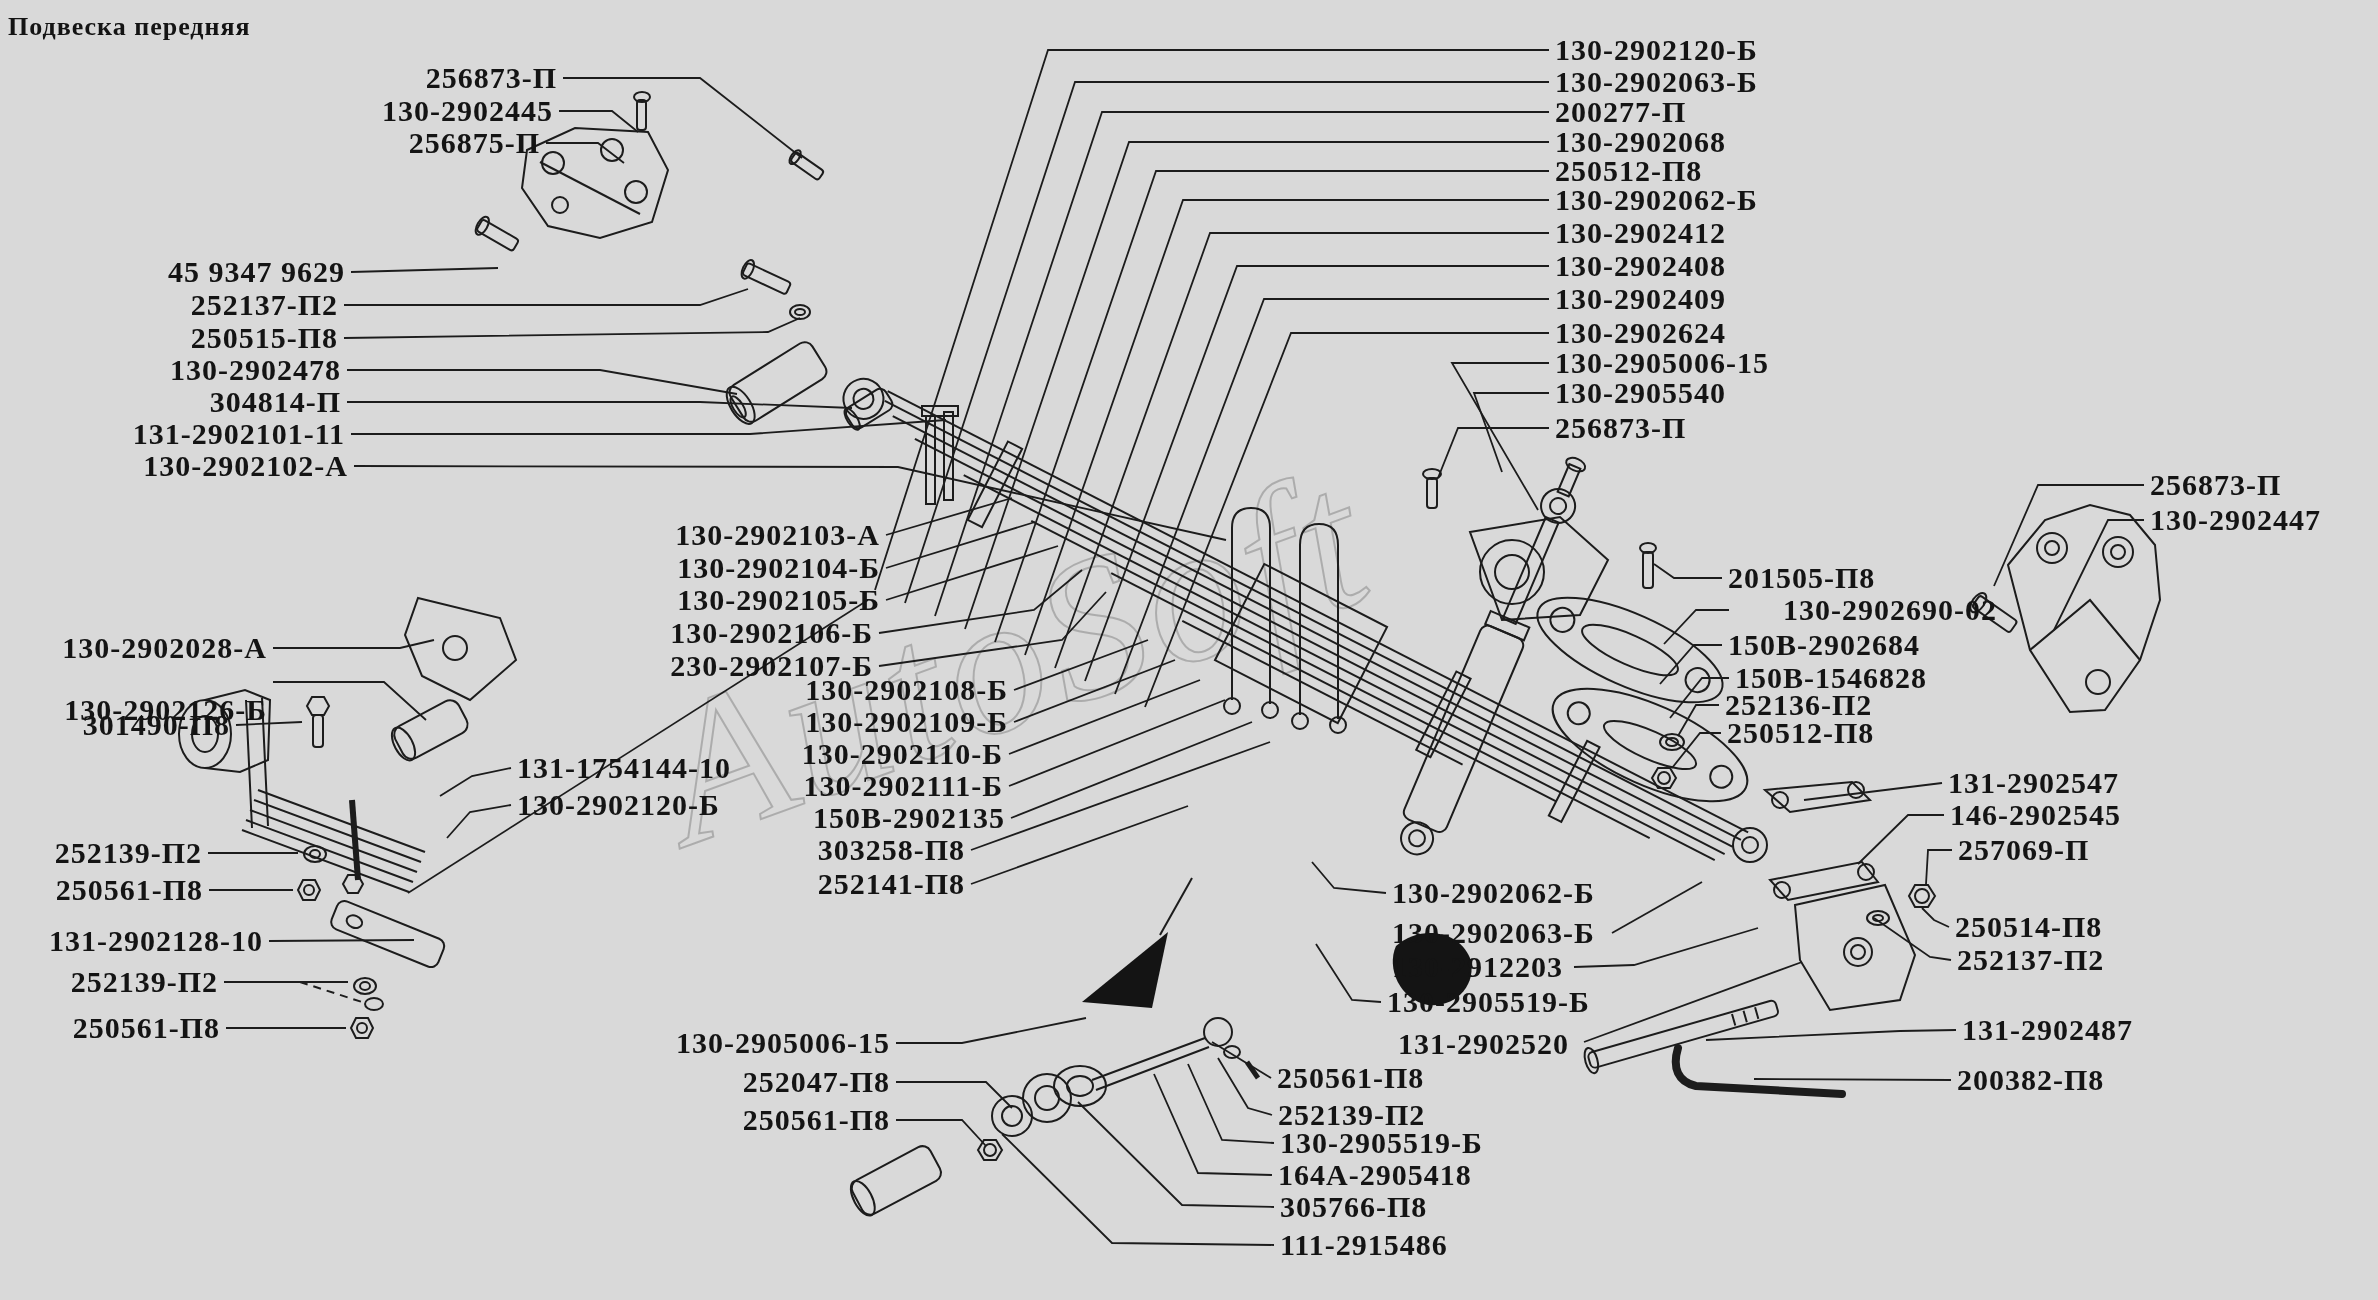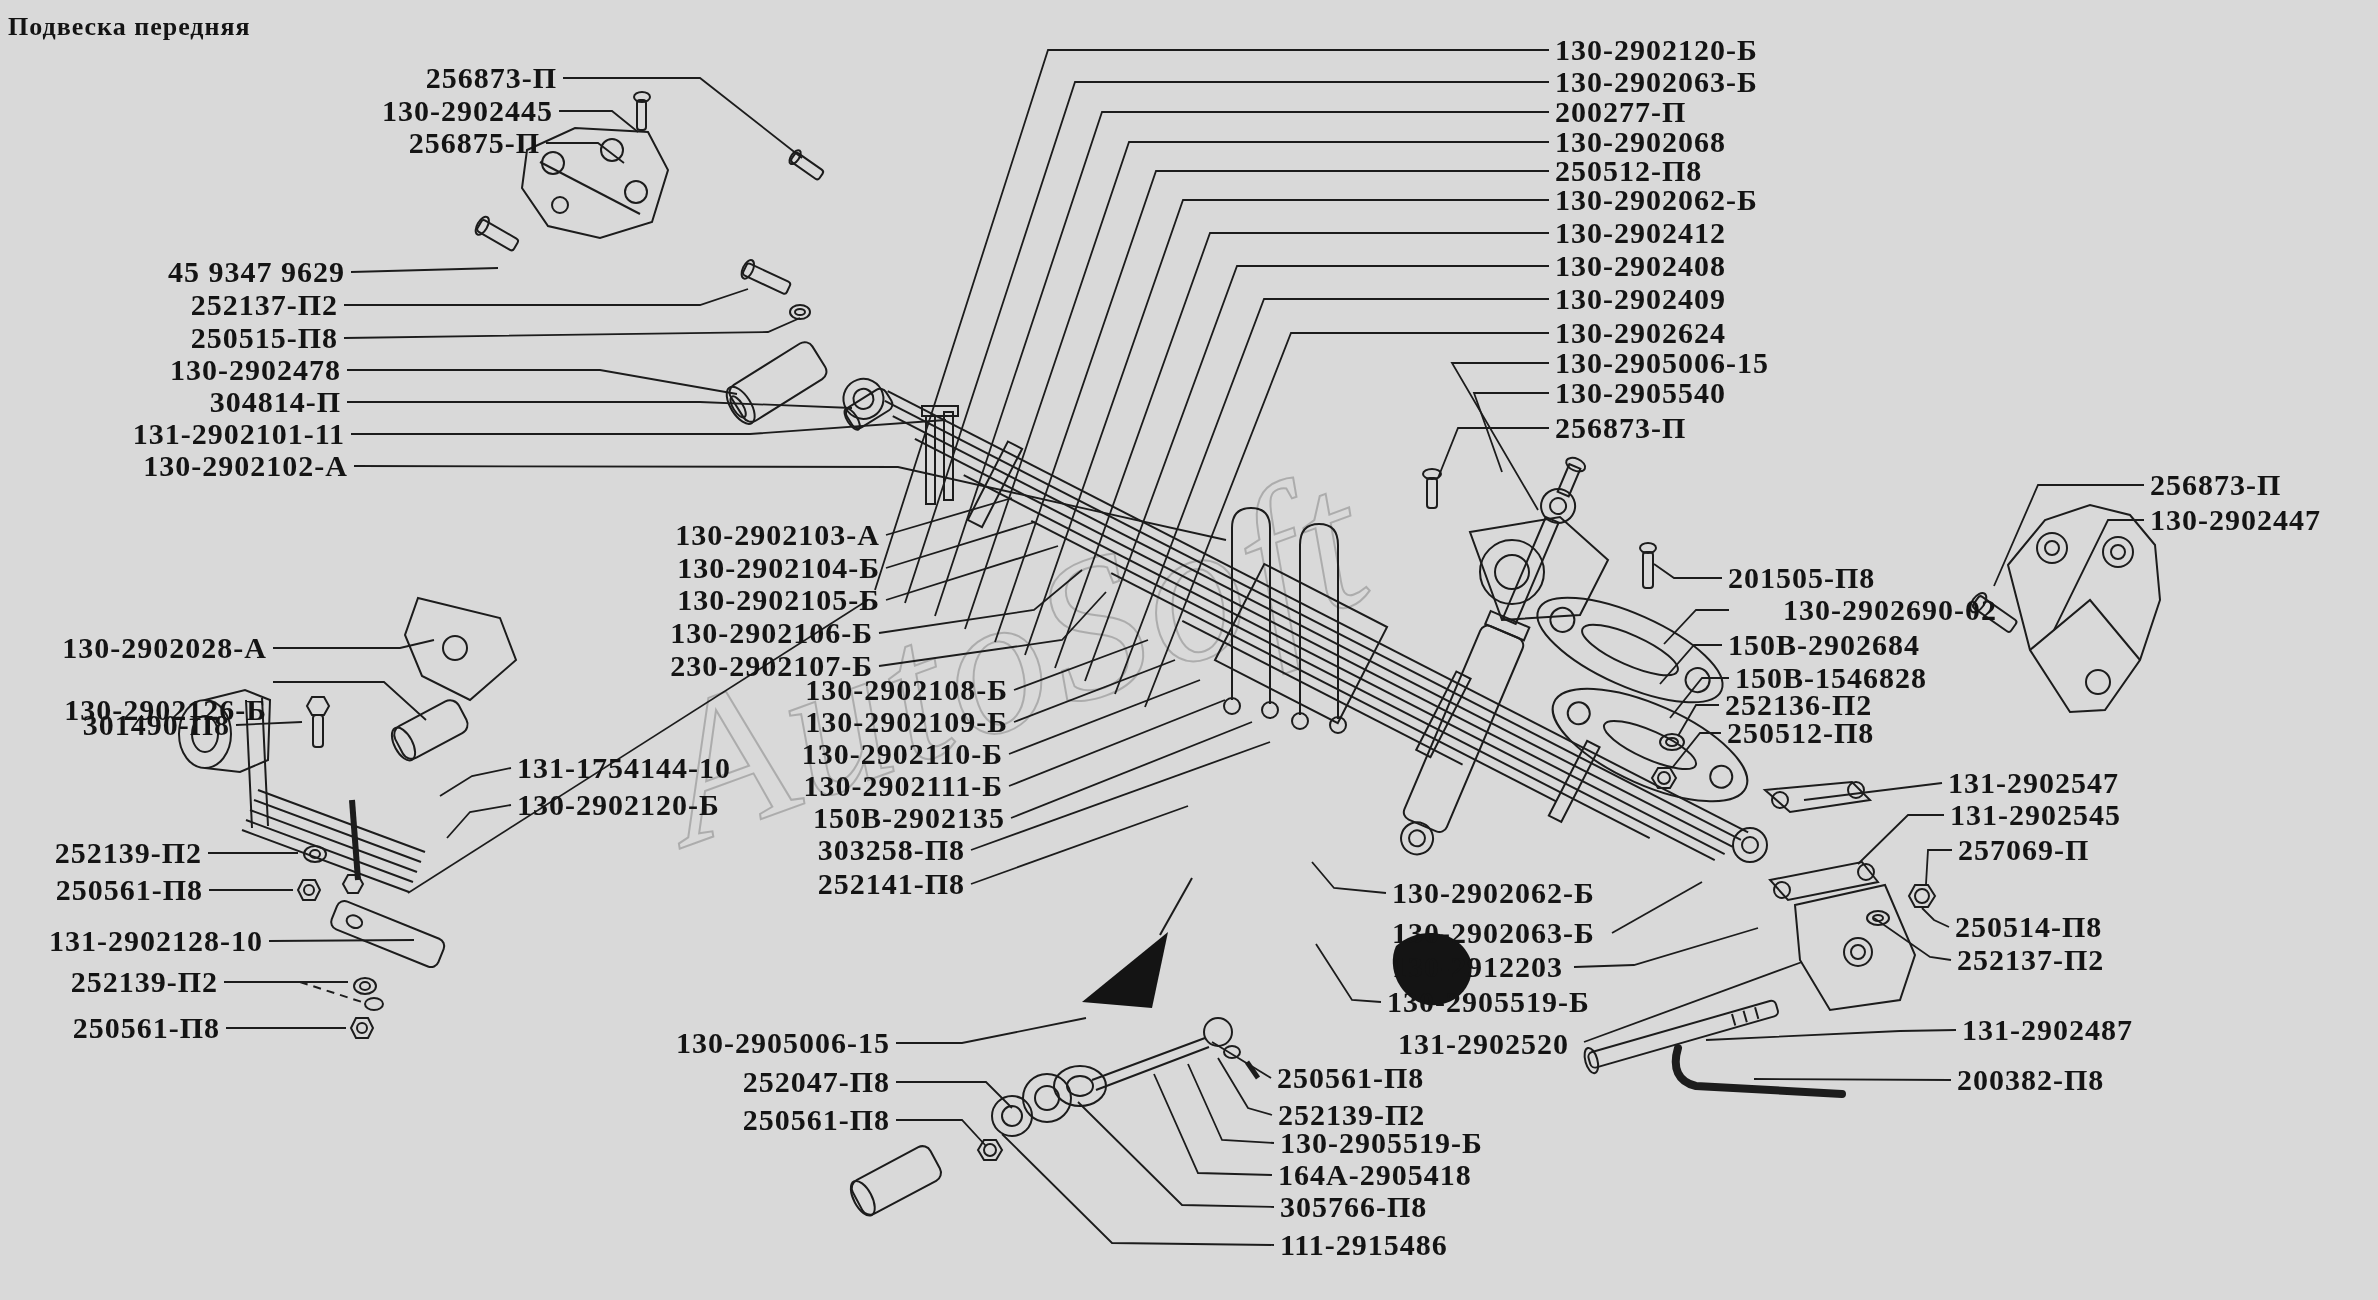--- a/index.html
+++ b/index.html
@@ -383,21 +383,21 @@
     <div class="part-label" style="top: 1230px; left: 1280px;">111-2915486</div>
     <div class="part-label" style="top: 563px; left: 1728px;">201505-П8</div>
     <div class="part-label" style="top: 595px; left: 1735px; margin-left: 48px;">130-2902690-02</div>
     <div class="part-label" style="top: 630px; left: 1728px;">150В-2902684</div>
     <div class="part-label" style="top: 663px; left: 1735px;">150В-1546828</div>
     <div class="part-label" style="top: 690px; left: 1725px;">252136-П2</div>
     <div class="part-label" style="top: 718px; left: 1727px;">250512-П8</div>
     <div class="part-label" style="top: 470px; left: 2150px;">256873-П</div>
     <div class="part-label" style="top: 505px; left: 2150px;">130-2902447</div>
     <div class="part-label" style="top: 768px; left: 1948px;">131-2902547</div>
-    <div class="part-label" style="top: 800px; left: 1950px;">131-2902545</div>
+    <div class="part-label" style="top: 800px; left: 1950px;">146-2902545</div>
     <div class="part-label" style="top: 835px; left: 1958px;">257069-П</div>
     <div class="part-label" style="top: 912px; left: 1955px;">250514-П8</div>
     <div class="part-label" style="top: 945px; left: 1957px;">252137-П2</div>
     <div class="part-label" style="top: 1015px; left: 1962px;">131-2902487</div>
     <div class="part-label" style="top: 1065px; left: 1957px;">200382-П8</div>
     <div class="part-label" style="top: 35px; left: 1555px;">130-2902120-Б</div>
     <div class="part-label" style="top: 67px; left: 1555px;">130-2902063-Б</div>
     <div class="part-label" style="top: 97px; left: 1555px;">200277-П</div>
     <div class="part-label" style="top: 127px; left: 1555px;">130-2902068</div>
     <div class="part-label" style="top: 156px; left: 1555px;">250512-П8</div>

